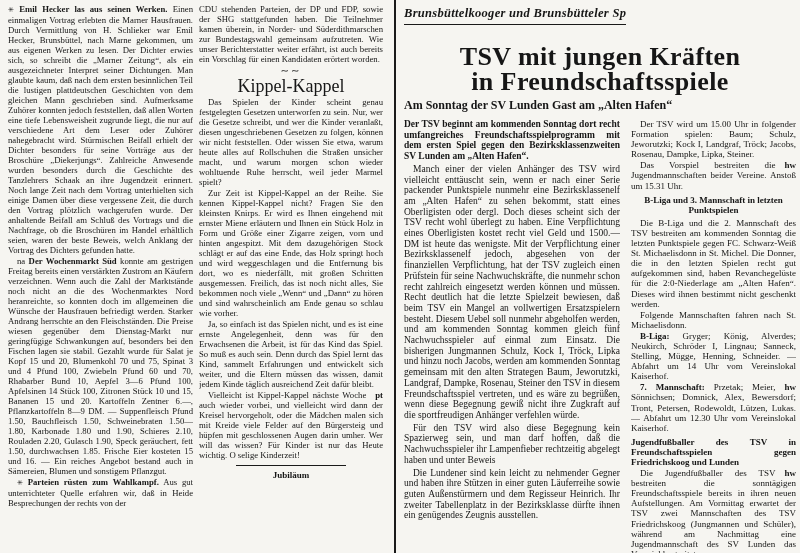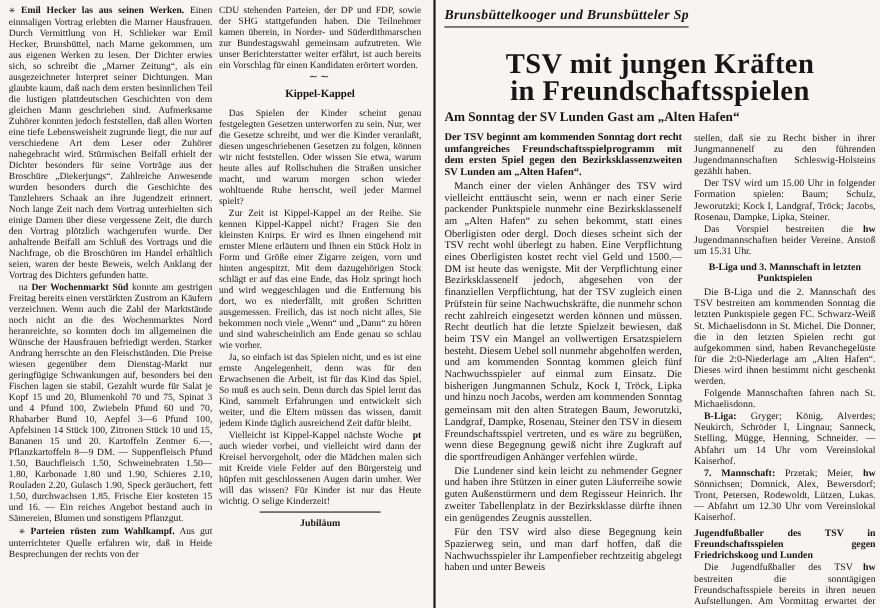--- a/index.html
+++ b/index.html
@@ -12,21 +12,21 @@
     overflow:hidden;
   }
   .col{position:absolute;top:4px;text-align:justify;overflow:hidden;height:546px;}
   #col1{left:8px;width:185px;font-size:8.7px;line-height:10px;}
   #col2{left:199px;width:184px;font-size:8.7px;line-height:10px;}
   .para{margin:0 0 1px 0;}
   .indent{text-indent:9px;}
   .ding{font-size:7px;letter-spacing:0;}
   .sig{float:right;font-weight:bold;}
   .squiggle{text-align:center;margin:2px 0;font-size:10px;letter-spacing:2px;text-indent:0;}
-  .kk-heading{text-align:center;font-weight:bold;font-size:10px;line-height:16px;margin:1px 0 3px 0;text-indent:0;}
+  .kk-heading{text-align:center;font-weight:normal;font-size:18px;line-height:16px;margin:1px 0 3px 0;text-indent:0;}
   .hr-short{width:110px;border-top:1.2px solid #1a1a1a;margin:5px auto 4px auto;}
   .sub-heading{text-align:center;font-weight:bold;font-size:9px;margin:0 0 2px 0;text-indent:0;}
   .vrule{position:absolute;left:394px;top:0;width:1.5px;height:553px;background:#1a1a1a;}
   #sport{position:absolute;left:404px;top:6px;width:392px;}
   .kicker{
     display:inline-block;width:222px;
     font-size:12.5px;font-weight:bold;font-style:italic;
     letter-spacing:0.3px;white-space:nowrap;overflow:hidden;
     border-bottom:1.6px solid #1a1a1a;padding-bottom:3px;
   }
@@ -63,33 +63,32 @@
     <div class="hr-short"></div>
     <div class="sub-heading">Jubiläum</div>
   </div>
 
   <div class="vrule"></div>
 
   <div id="sport">
     <span class="kicker">Brunsbüttelkooger und Brunsbütteler Sport</span>
     <div class="headline">
       <div>TSV mit jungen Kräften</div>
-      <div>in Freundschaftsspielen</div>
+      <div>in Freundschaftsspiele</div>
     </div>
     <div class="subhead">Am Sonntag der SV Lunden Gast am „Alten Hafen“</div>
 
     <div class="sport-cols">
       <div class="scol-left">
         <p class="para"><b>Der TSV beginnt am kommenden Sonntag dort recht umfangreiches Freundschaftsspielprogramm mit dem ersten Spiel gegen den Bezirksklassenzweiten SV Lunden am „Alten Hafen“.</b></p>
         <p class="para indent"><span>Manch einer der vielen Anhänger des TSV wird vielleicht enttäuscht sein, wenn er nach einer Serie packender Punktspiele nunmehr eine Bezirksklassenelf am „Alten Hafen“ zu sehen bekommt, statt eines Oberligisten oder dergl. Doch dieses scheint sich der TSV recht wohl überlegt zu haben. Eine Verpflichtung eines Oberligisten kostet recht viel Geld und 1500.— DM ist heute das wenigste. Mit der Verpflichtung einer Bezirksklassenelf jedoch, abgesehen von der finanziellen Verpflichtung, hat der TSV zugleich einen Prüfstein für seine Nachwuchskräfte, die nunmehr schon recht zahlreich eingesetzt werden können und müssen. Recht deutlich hat die letzte Spielzeit bewiesen, daß beim TSV ein Mangel an vollwertigen Ersatzspielern besteht. Diesem Uebel soll nunmehr abgeholfen werden, und am kommenden Sonntag kommen gleich fünf Nachwuchsspieler auf einmal zum Einsatz. Die bisherigen Jungmannen Schulz, Kock I, Tröck, Lipka und hinzu noch Jacobs, werden am kommenden Sonntag gemeinsam mit den alten Strategen Baum, Jeworutzki, Landgraf, Dampke, Rosenau, Steiner den TSV in diesem Freundschaftsspiel vertreten, und es wäre zu begrüßen, wenn diese Begegnung gewiß nicht ihre Zugkraft auf die sportfreudigen Anhänger verfehlen würde.</span></p>
+        <p class="para indent"><span>Für den TSV wird also diese Begegnung kein Spazierweg sein, und man darf hoffen, daß die Nachwuchsspieler ihr Lampenfieber rechtzeitig abgelegt haben und unter Beweis</span></p>
         <p class="para indent"><span>Die Lundener sind kein leicht zu nehmender Gegner und haben ihre Stützen in einer guten Läuferreihe sowie guten Außenstürmern und dem Regisseur Heinrich. Ihr zweiter Tabellenplatz in der Bezirksklasse dürfte ihnen ein genügendes Zeugnis ausstellen.</span></p>
-        <p class="para indent"><span>Für den TSV wird also diese Begegnung kein Spazierweg sein, und man darf hoffen, daß die Nachwuchsspieler ihr Lampenfieber rechtzeitig abgelegt haben und unter Beweis</span></p>
       </div>
       <div class="scol-right">
-        <p class="para"><span>stellen, daß sie zu Recht bisher in ihrer Jungmannenelf zu den führenden Jugendmannschaften Schleswig-Holsteins gezählt haben.</span></p>
         <p class="para indent"><span>Der TSV wird um 15.00 Uhr in folgender Formation spielen: Baum; Schulz, Jeworutzki; Kock I, Landgraf, Tröck; Jacobs, Rosenau, Dampke, Lipka, Steiner.</span></p>
         <p class="para indent"><span class="sig">hw</span><span>Das Vorspiel bestreiten die Jugendmannschaften beider Vereine. Anstoß um 15.31 Uhr.</span></p>
         <div class="b-heading">B-Liga und 3. Mannschaft in letzten Punktspielen</div>
         <p class="para indent"><span>Die B-Liga und die 2. Mannschaft des TSV bestreiten am kommenden Sonntag die letzten Punktspiele gegen FC. Schwarz-Weiß St. Michaelisdonn in St. Michel. Die Donner, die in den letzten Spielen recht gut aufgekommen sind, haben Revanchegelüste für die 2:0-Niederlage am „Alten Hafen“. Dieses wird ihnen bestimmt nicht geschenkt werden.</span></p>
         <p class="para indent"><span>Folgende Mannschaften fahren nach St. Michaelisdonn.</span></p>
         <p class="para indent"><b>B-Liga:</b> <span>Gryger; König, Alverdes; Neukirch, Schröder I, Lingnau; Sanneck, Stelling, Mügge, Henning, Schneider. — Abfahrt um 14 Uhr vom Vereinslokal Kaiserhof.</span></p>
         <p class="para indent"><span class="sig">hw</span><b>7. Mannschaft:</b> <span>Przetak; Meier, Sönnichsen; Domnick, Alex, Bewersdorf; Tront, Petersen, Rodewoldt, Lützen, Lukas. — Abfahrt um 12.30 Uhr vom Vereinslokal Kaiserhof.</span></p>
         <div class="b-heading2">Jugendfußballer des TSV in Freundschaftsspielen gegen Friedrichskoog und Lunden</div>
         <p class="para indent"><span class="sig">hw</span><span>Die Jugendfußballer des TSV bestreiten die sonntägigen Freundschaftsspiele bereits in ihren neuen Aufstellungen. Am Vormittag erwartet der TSV zwei Mannschaften des TSV Friedrichskoog (Jungmannen und Schüler), während am Nachmittag eine Jugendmannschaft des SV Lunden das Vorspiel bestreitet.</span></p>
       </div>

